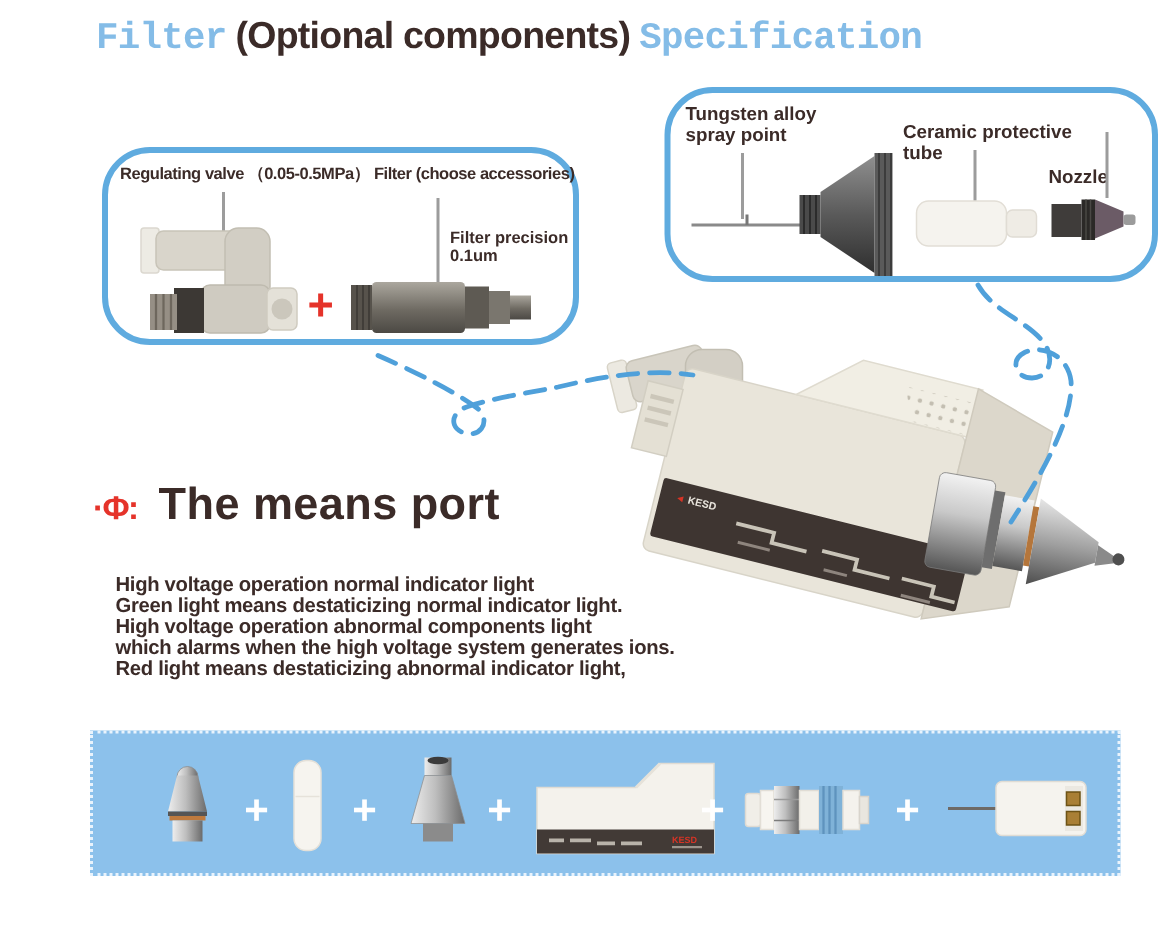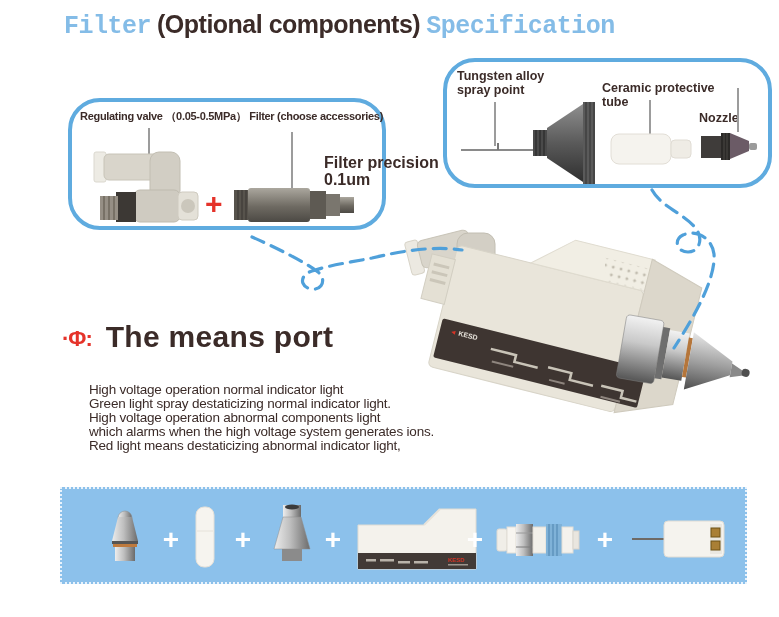--- a/index.html
+++ b/index.html
@@ -22,22 +22,22 @@
   .lbl-row{left:8px;top:9px;font-size:11px;letter-spacing:-0.3px;}
   .leader{position:absolute;width:2px;background:var(--leader-gray);}
 
   .plus-red{position:absolute;color:var(--red);font-size:30px;font-weight:bold;line-height:28px;}
   .img{position:absolute;}
 
   .heading-row{position:absolute;left:62px;top:320px;display:flex;align-items:flex-start;}
   .phi{color:var(--red);font-size:22px;font-weight:bold;margin-top:6px;letter-spacing:-1px;}
   .heading{color:var(--dark-text);font-size:30px;font-weight:bold;margin-left:14px;letter-spacing:0.3px;}
 
-  .para{position:absolute;left:89px;top:383px;width:430px;color:var(--dark-text);
-        font-size:13.5px;font-weight:normal;line-height:14px;letter-spacing:-0.2px;z-index:3;}
+  .para{position:absolute;left:77px;top:383px;width:430px;color:var(--dark-text);
+        font-size:13.5px;font-weight:bold;line-height:14px;letter-spacing:-0.2px;z-index:3;}
 
   .overlay{position:absolute;left:0;top:0;z-index:2;pointer-events:none;}
   .dash{fill:none;stroke:var(--dash-blue);stroke-width:3.2;stroke-dasharray:13 8;stroke-linecap:round;}
 
   .device{position:absolute;left:383px;top:203px;z-index:1;}
 
   .strip{position:absolute;left:60px;top:487px;width:687px;height:97px;background:var(--strip-blue);
          border:2px dotted #E9F3FC;z-index:3;}
   .strip .plus{position:absolute;color:#fff;font-size:28px;font-weight:bold;width:30px;text-align:center;line-height:30px;}
 </style>
@@ -131,21 +131,21 @@
   </svg>
 
   <div class="callout box-left">
     <div class="lbl lbl-row">
       <span>Regulating valve</span>
       <span>（0.05-0.5MPa）</span>
       <span>Filter (choose accessories)</span>
     </div>
     <div class="leader" style="left:76px;top:26px;height:52px;"></div>
     <div class="leader" style="left:219px;top:30px;height:58px;"></div>
-    <div class="lbl" style="left:228px;top:52px;font-size:16px;margin-left:24px;">
+    <div class="lbl" style="left:228px;top:52px;font-size:11px;">
       <div>Filter precision</div>
       <div>0.1um</div>
     </div>
 
     <svg class="img" style="left:20px;top:28px;" width="110" height="98" viewBox="0 0 110 98">
       <rect x="2" y="22" width="12" height="30" rx="2" fill="#EDEBE4" stroke="#DBD8CF"></rect>
       <rect x="12" y="24" width="58" height="26" rx="5" fill="#D9D5CB" stroke="#C8C4B8"></rect>
       <rect x="58" y="22" width="30" height="48" rx="9" fill="#D2CEC4" stroke="#C2BEB2"></rect>
       <rect x="42" y="60" width="46" height="32" rx="6" fill="#CFCBC1" stroke="#BFBBAF"></rect>
       <rect x="24" y="62" width="20" height="30" fill="#3C3834"></rect>
@@ -232,21 +232,21 @@
     </svg>
   </div>
 
   <div class="heading-row">
     <span class="phi">·Φ:</span>
     <span class="heading">The means port</span>
   </div>
 
   <div class="para">
     <div>High voltage operation normal indicator light</div>
-    <div>Green light spray destaticizing normal indicator light.</div>
+    <div>Green light means destaticizing normal indicator light.</div>
     <div>High voltage operation abnormal components light</div>
     <div>which alarms when the high voltage system generates ions.</div>
     <div>Red light means destaticizing abnormal indicator light,</div>
   </div>
 
   <div class="strip">
 
     <svg class="img" style="left:40px;top:16px;" width="46" height="62" viewBox="0 0 46 62">
       <defs>
         <linearGradient id="mgS" x1="0" y1="0" x2="1" y2="0">

